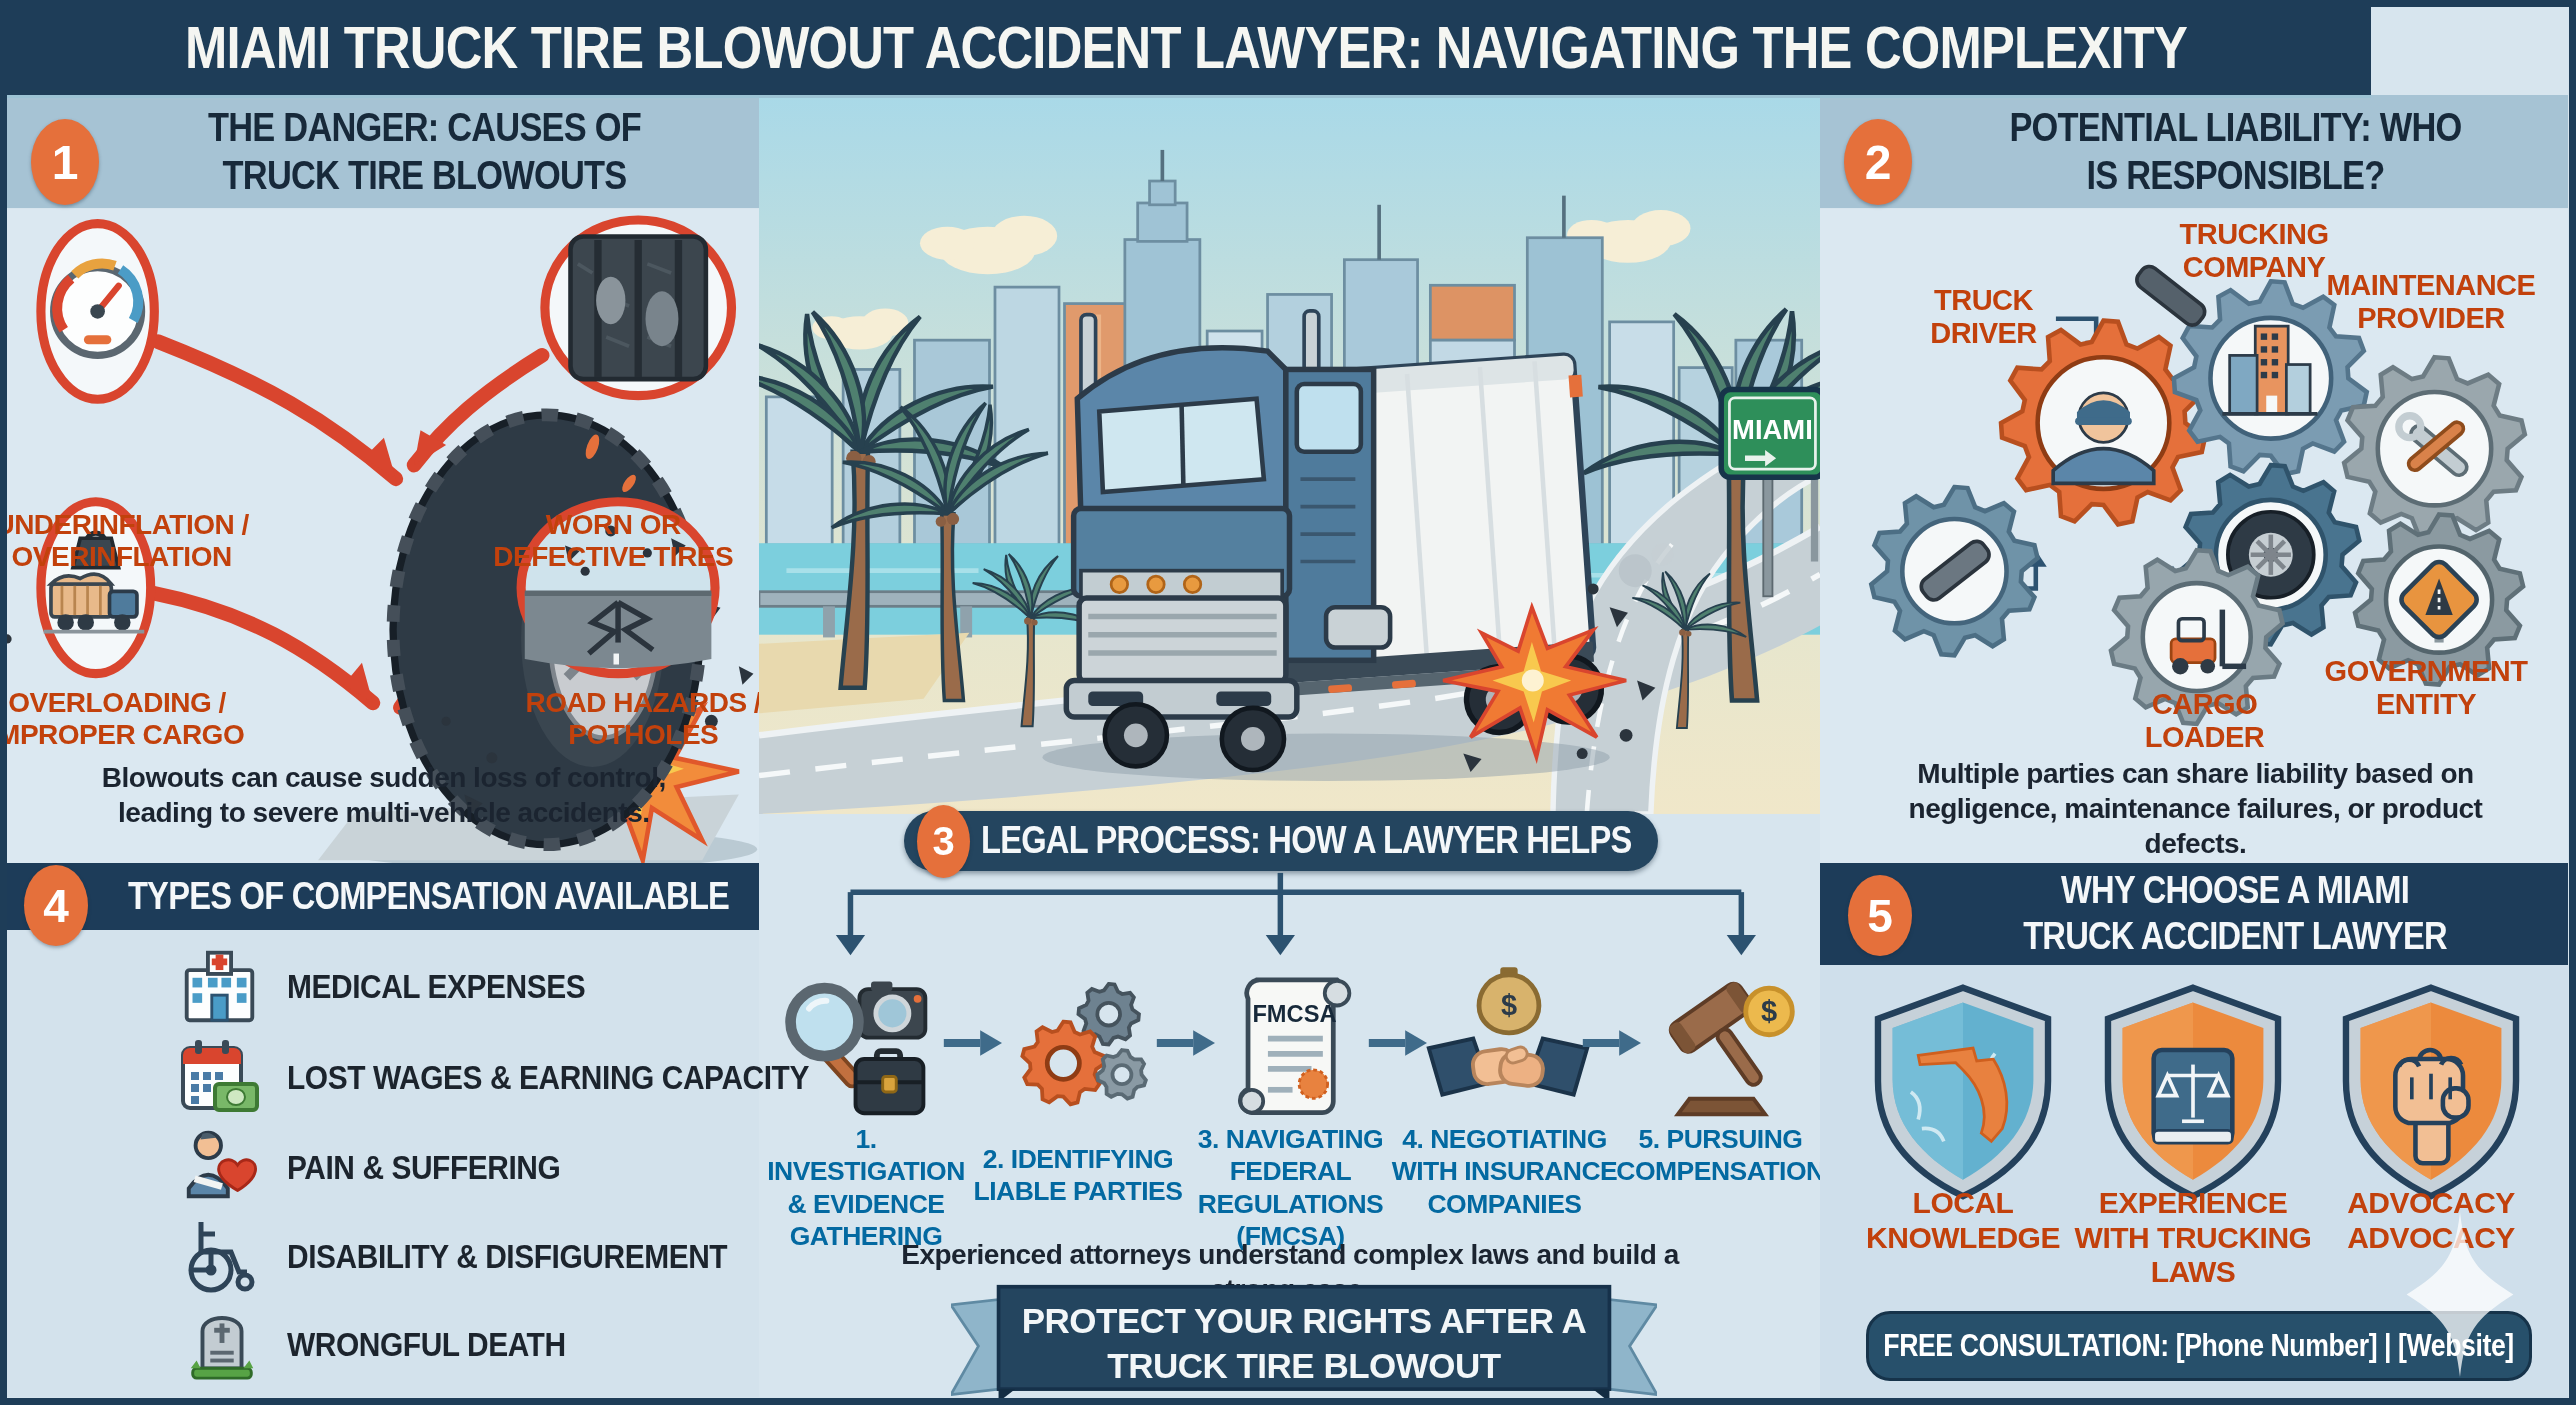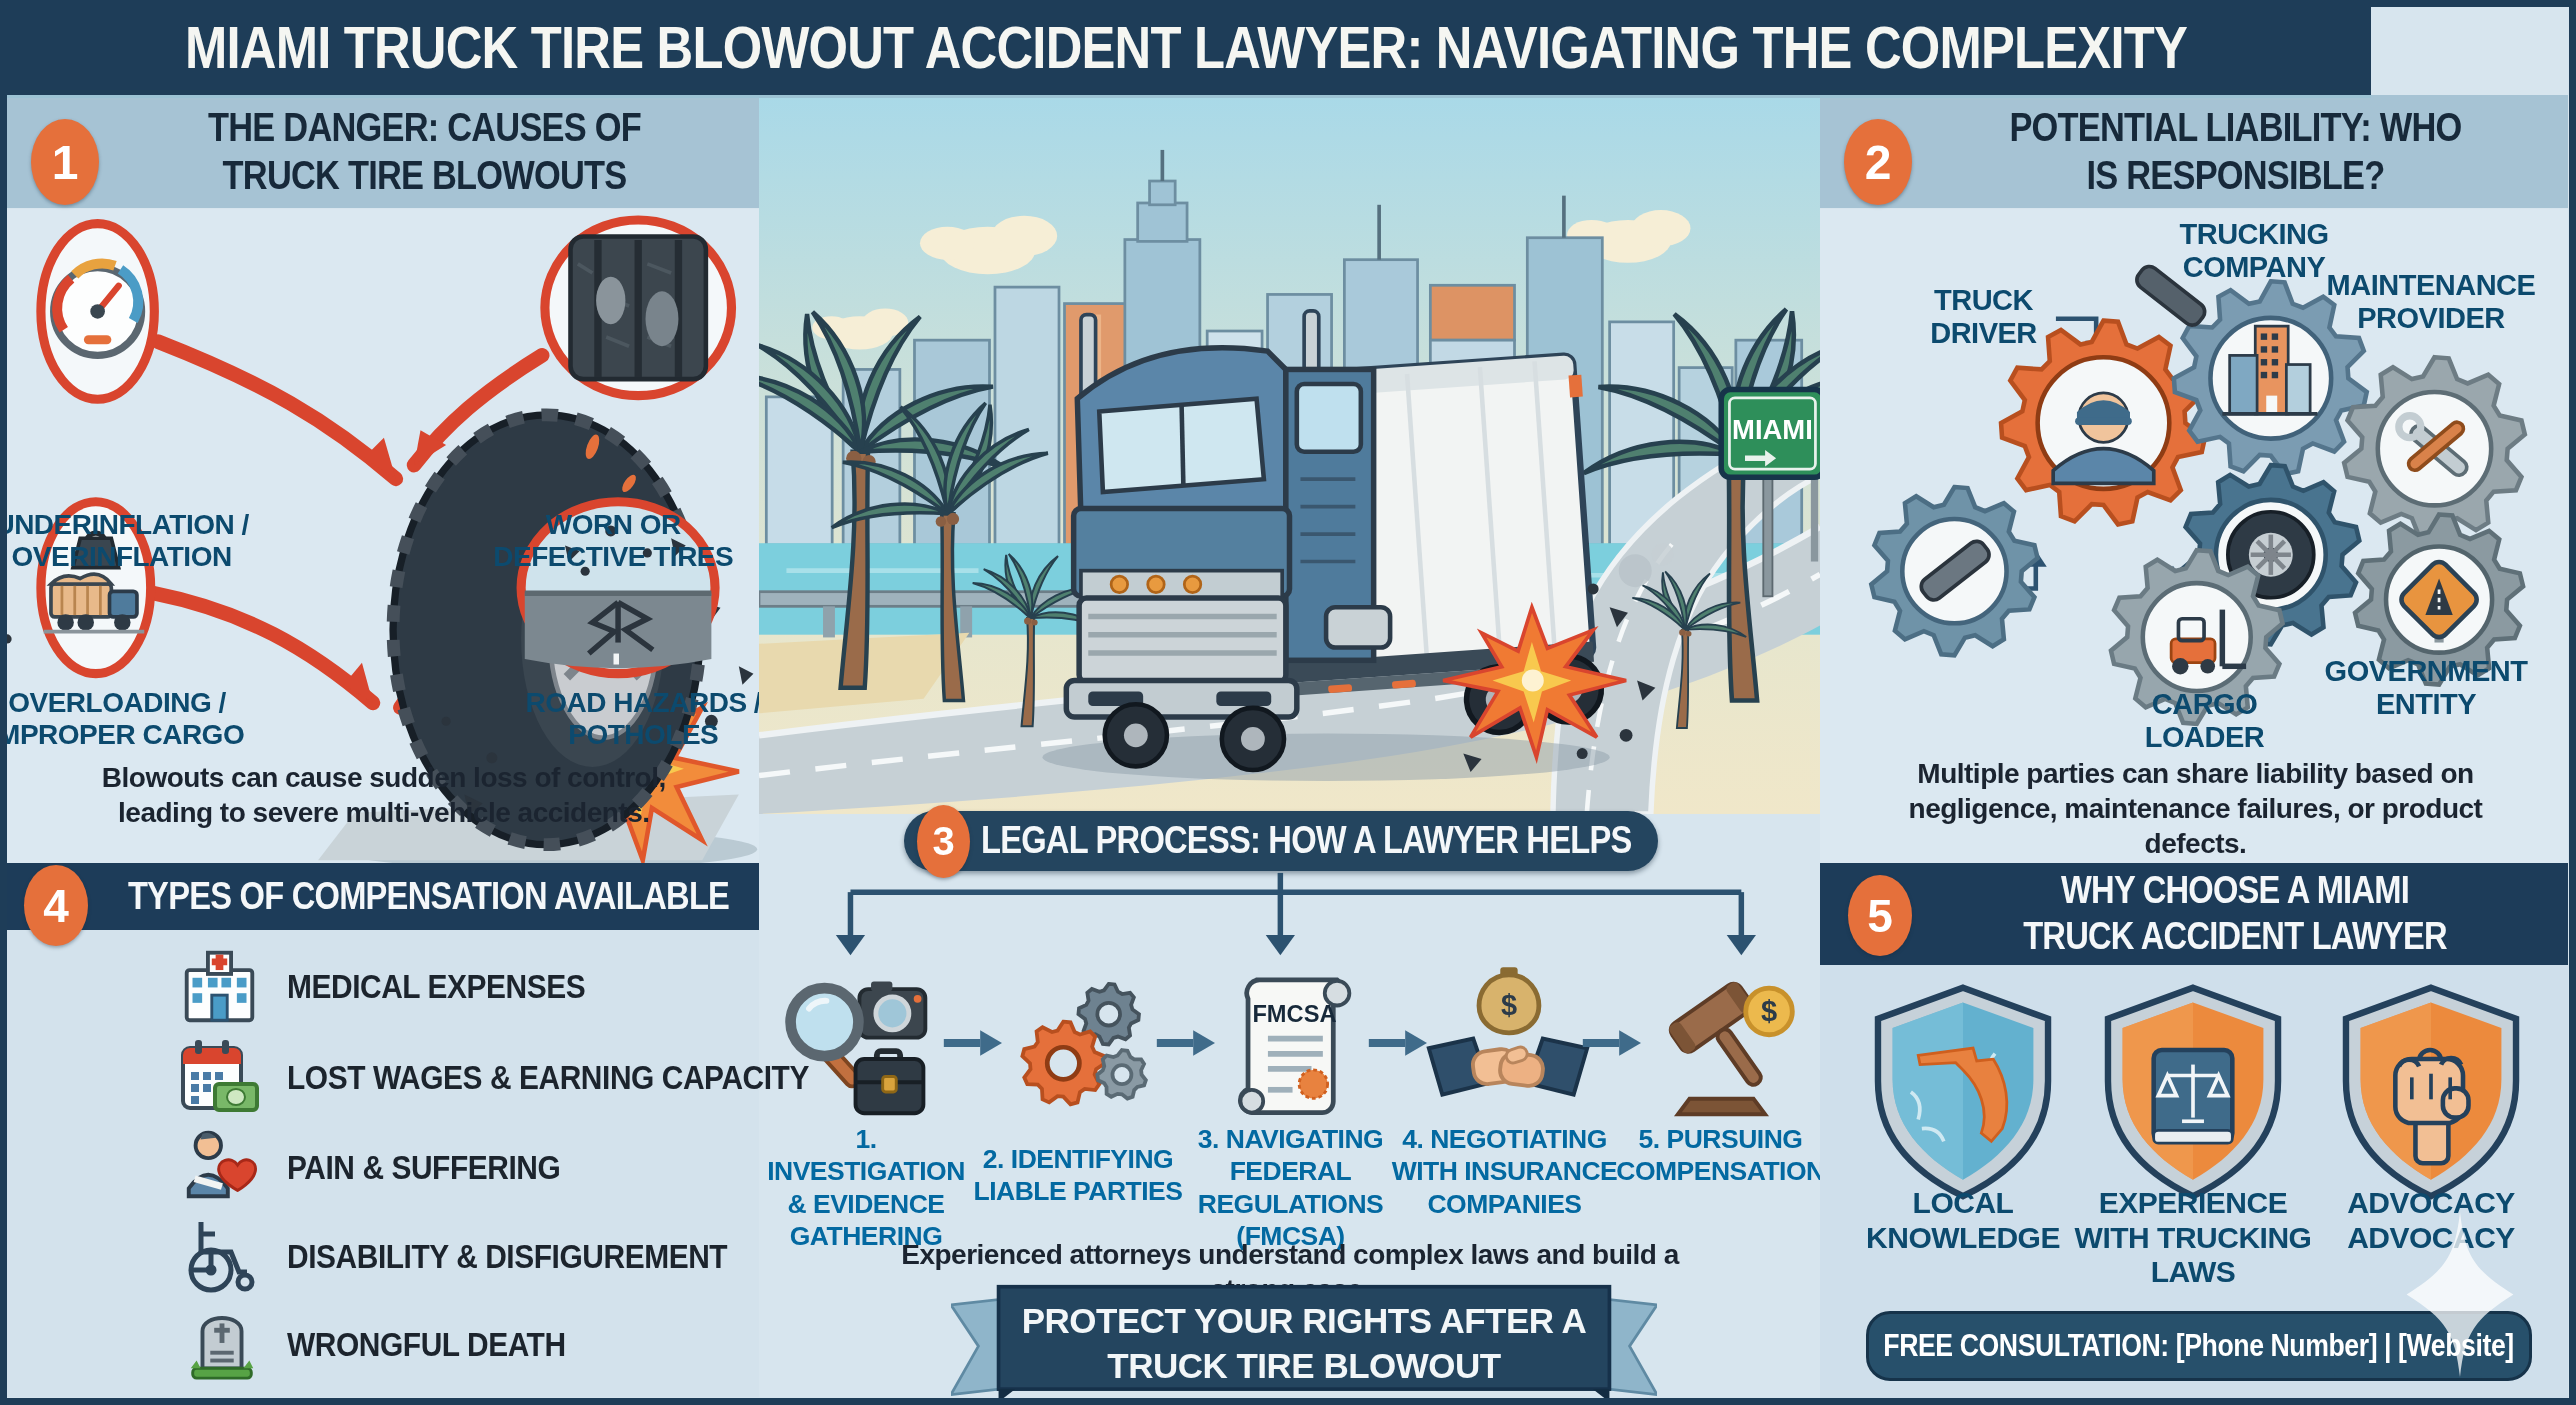--- a/index.html
+++ b/index.html
@@ -9,21 +9,21 @@
   .abs{position:absolute;}
   .cond{transform:scaleX(.86);transform-origin:center;}
   .condL{transform:scaleX(.88);transform-origin:left center;}
   .badge{position:absolute;background:#e5703b;color:#fff;border-radius:50%;
     display:flex;align-items:center;justify-content:center;font-weight:bold;z-index:8;
     box-shadow:0 1.8px 3.7px rgba(20,40,60,.35);}
   .band{position:absolute;background:#a6c3d4;display:flex;align-items:center;justify-content:center;}
   .navband{position:absolute;background:#1d3c59;display:flex;align-items:center;justify-content:center;}
   .bandtitle{color:#17293a;font-weight:bold;font-size:40px;line-height:1.18;text-align:center;letter-spacing:-0.9px;}
   .navtitle{color:#f4f7f9;font-weight:bold;font-size:38px;line-height:1.2;text-align:center;letter-spacing:-0.9px;}
-  .clabel{position:absolute;color:#0c4a6e;font-weight:bold;font-size:28px;line-height:1.15;text-align:center;letter-spacing:-0.5px;}
+  .clabel{position:absolute;color:#c2410c;font-weight:bold;font-size:28px;line-height:1.15;text-align:center;letter-spacing:-0.5px;}
   .cap{position:absolute;color:#1b2430;font-weight:bold;font-size:28px;line-height:1.25;text-align:center;letter-spacing:-0.5px;}
   .rowlabel{color:#1c242d;font-weight:bold;font-size:34px;letter-spacing:-0.5px;white-space:nowrap;}
   .steplabel{position:absolute;color:#0369a1;font-weight:bold;font-size:26.5px;line-height:1.22;text-align:center;letter-spacing:-0.5px;}
   .pill{position:absolute;background:#24455f;border-radius:35px;display:flex;align-items:center;justify-content:center;
     box-shadow:0 2.7px 5.5px rgba(16,35,52,.4);}
   .footerbar{position:absolute;background:#27506b;border:3.7px solid #16334a;border-radius:24px;
     display:flex;align-items:center;justify-content:center;color:#fff;font-weight:bold;font-size:31px;letter-spacing:-0.5px;}
   .bannertext{position:absolute;color:#f2f6f8;font-weight:bold;font-size:35px;line-height:1.3;text-align:center;letter-spacing:-0.5px;z-index:5;}
   svg text{font-family:"Liberation Sans","DejaVu Sans",sans-serif;}
 </style>

